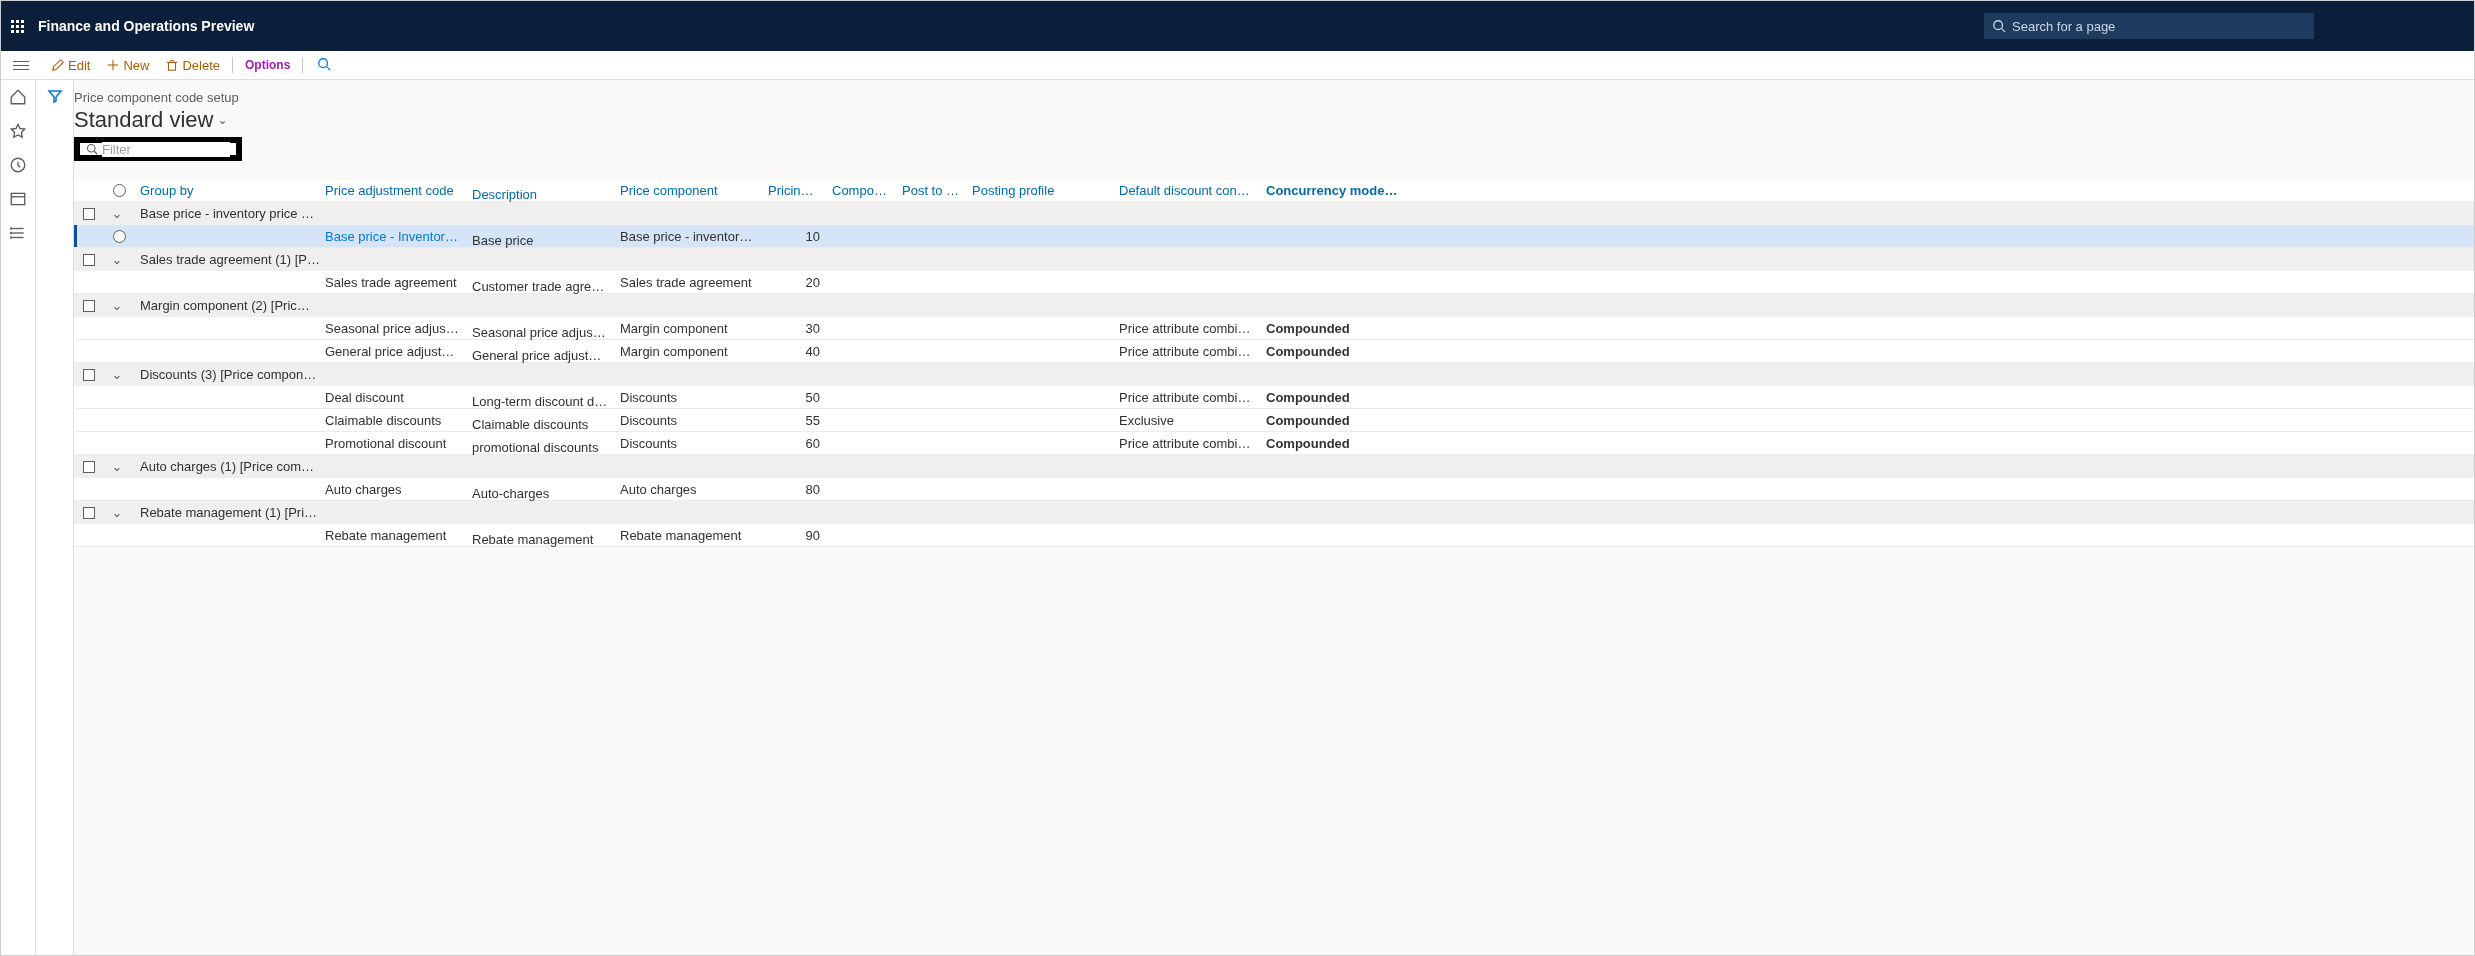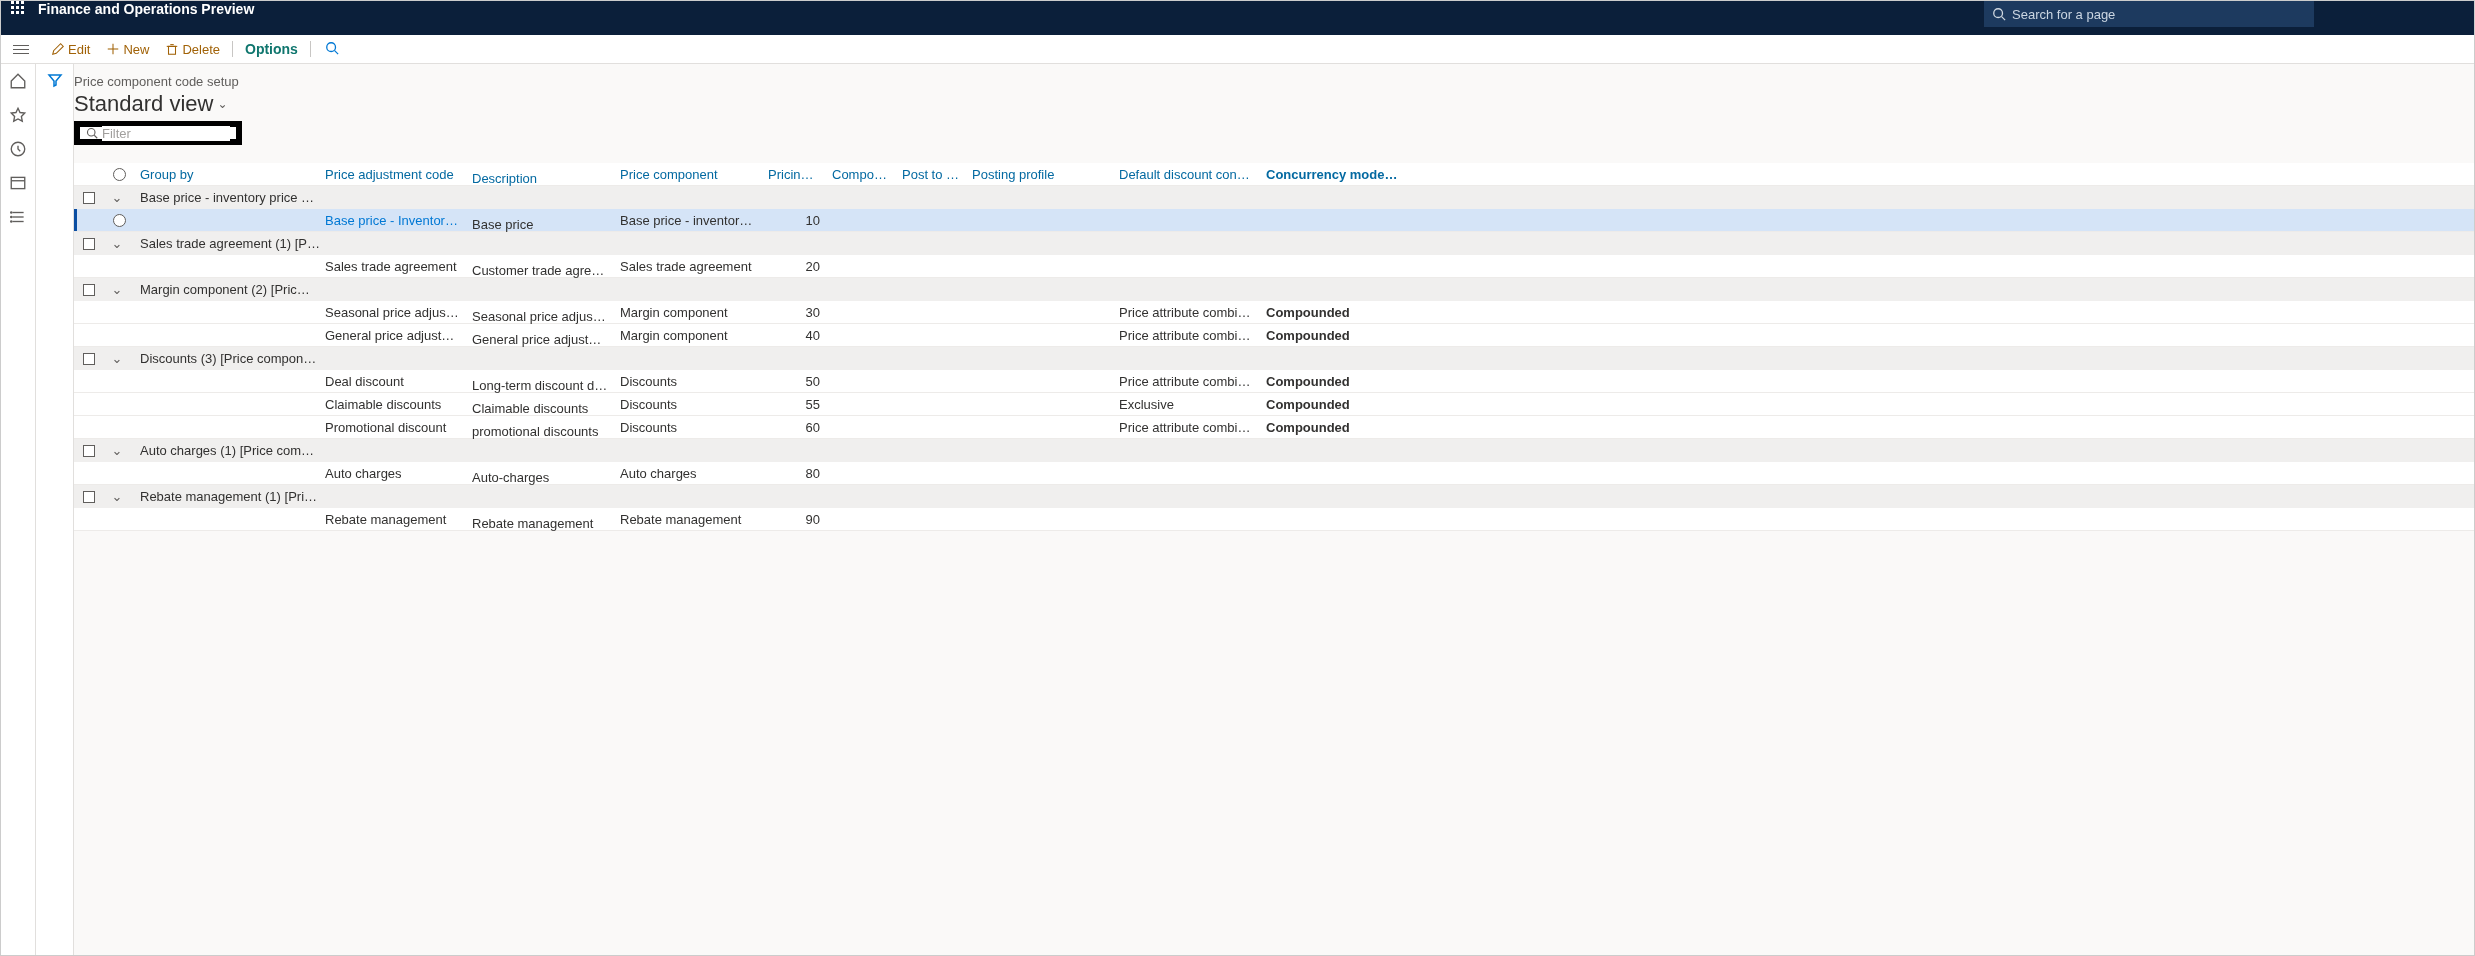--- a/index.html
+++ b/index.html
@@ -18,22 +18,23 @@
       display: flex;
       flex-direction: column;
       height: 956px;
       width: 2475px;
       border: 1px solid #ccc;
     }
     
     .header {
       background: #0b1f3a;
       color: #fff;
-      height: 34px;
-      display: flex;
+      height: 50px;
+      display: flex;
+      align-items: center;
       padding: 0 10px;
     }
     .waffle {
       display: grid;
       grid-template-columns: repeat(3, 3px);
       grid-template-rows: repeat(3, 3px);
       gap: 2px;
       margin-right: 14px;
       cursor: pointer;
     }
@@ -113,22 +114,22 @@
       width: 14px;
       height: 14px;
     }
     .divider {
       width: 1px;
       height: 16px;
       background: #c8c6c4;
       margin: 0 4px;
     }
     .options-btn {
-      color: #0f766e;
-      font-size: 14px;
+      color: #a21caf;
+      font-size: 12px;
       padding: 2px 8px;
       cursor: pointer;
       font-weight: 600;
     }
     .search-action {
       color: #0078d4;
       padding: 2px 10px;
       cursor: pointer;
     }
     

